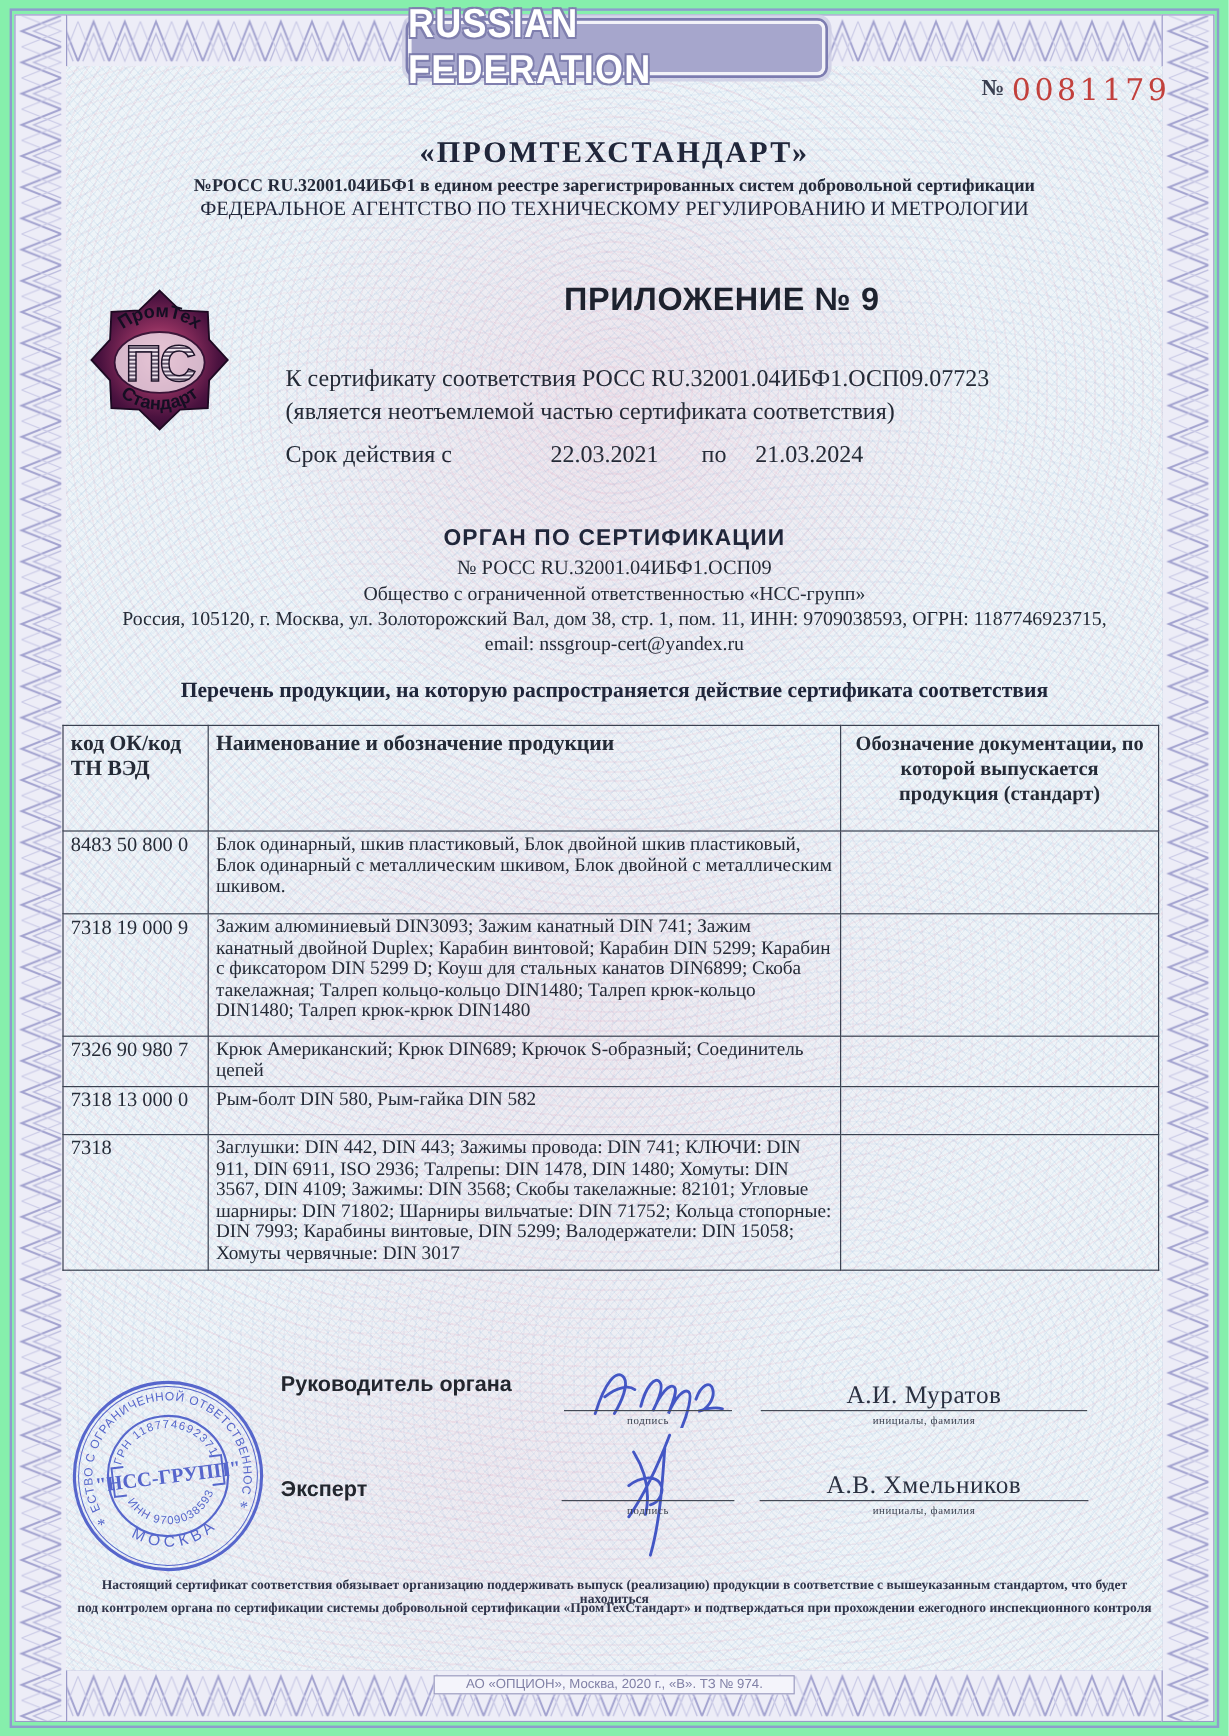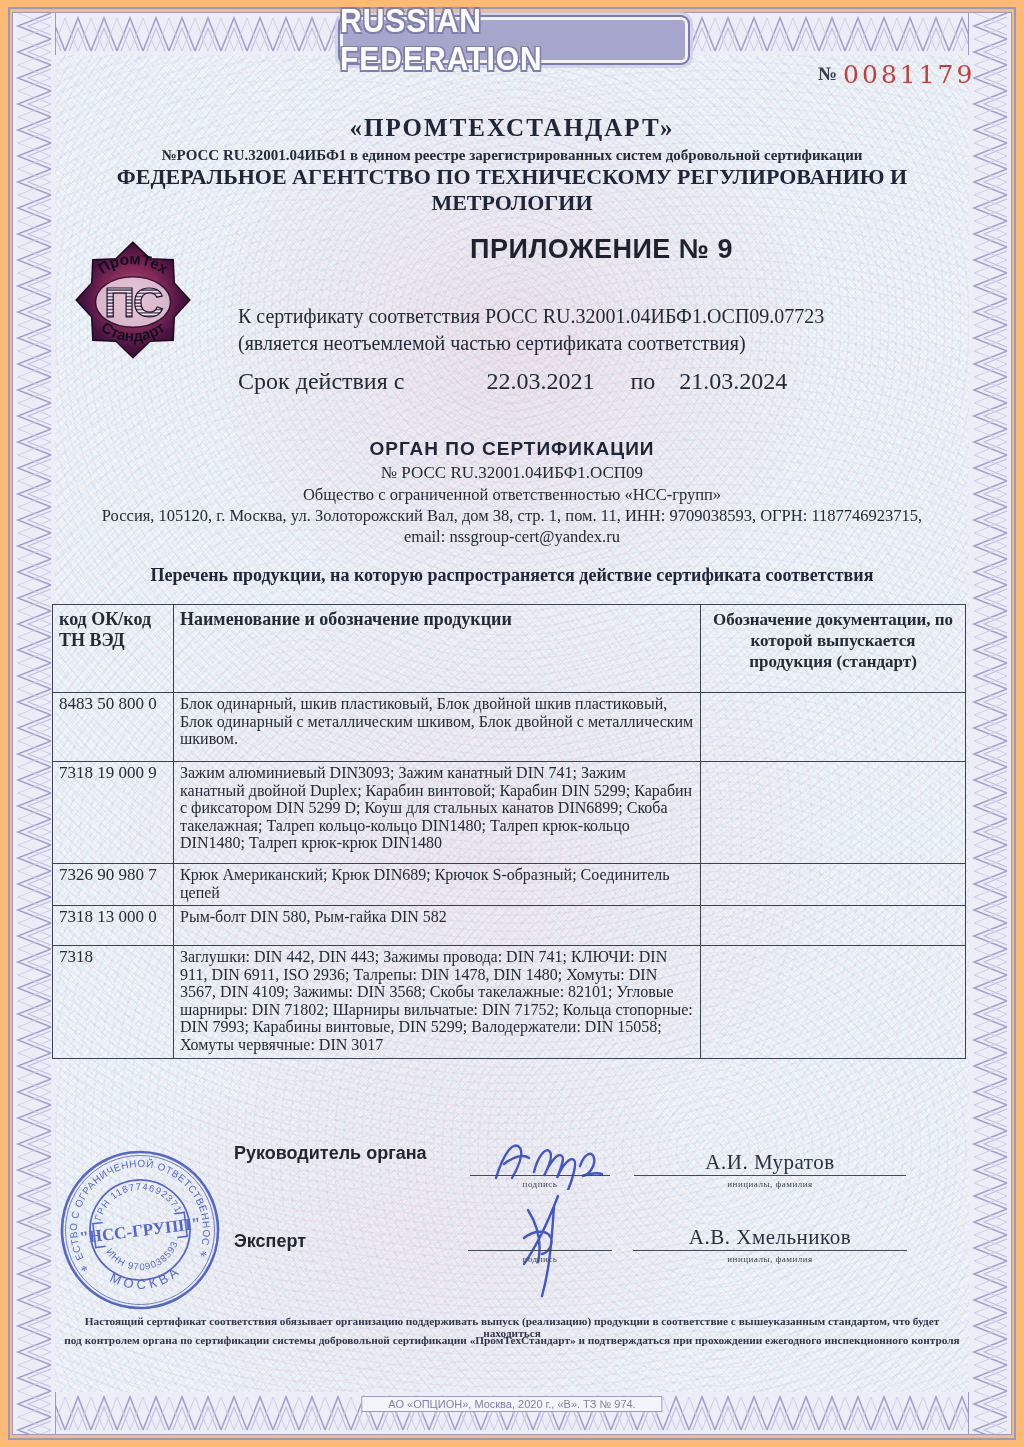--- a/index.html
+++ b/index.html
@@ -1,16 +1,16 @@
 <!DOCTYPE html>
 <html><head>
 <meta charset="utf-8">
 <style>
   html,body{margin:0;padding:0;background:#ffffff;}
-  .page{position:relative;width:1024px;height:1447px;background:#fdba74;overflow:hidden;
+  .page{position:relative;width:1024px;height:1447px;background:#86efac;overflow:hidden;
         font-family:"Liberation Serif", serif;color:#242a36;}
   .abs{position:absolute;}
   
   .frame-outer{position:absolute;left:8px;top:7px;right:8px;bottom:7px;border:2px solid #8e9ccd;}
   .band{position:absolute;border:1px solid #9a9ac8;background:#ededf7;overflow:hidden;}
   .band svg{display:block;}
   .band-top{left:12px;right:12px;top:12px;height:42px;}
   .band-bottom{left:12px;right:12px;bottom:12px;height:42px;}
   .band-left{left:12px;top:12px;bottom:12px;width:42px;}
   .band-right{right:12px;top:12px;bottom:12px;width:42px;}
@@ -35,27 +35,27 @@
     text-shadow:1.5px 1.5px 0 #7f7fae,-1.5px -1.5px 0 #7f7fae,1.5px -1.5px 0 #7f7fae,-1.5px 1.5px 0 #7f7fae;}
   
   .docnum{left:818px;top:63px;display:flex;align-items:flex-start;gap:6px;}
   .docnum .no{font-size:19px;color:#3a3f50;font-weight:bold;}
   .docnum .val{font-family:"DejaVu Serif", serif;font-size:25px;color:#c2403c;letter-spacing:3px;line-height:24px;text-align:right;}
   
   .ctr{left:60px;width:904px;text-align:center;}
   .h-title{top:82px;font-size:27px;font-weight:bold;letter-spacing:3px;color:#20263a;}
   .h-sub{top:114px;font-size:25px;font-weight:bold;letter-spacing:2px;color:#20263a;}
   .h-reg{top:147px;font-size:15px;font-weight:bold;color:#242a3a;}
-  .h-agency{top:164px;font-size:22px;font-weight:bold;color:#20263a;}
+  .h-agency{top:164px;font-size:17px;font-weight:normal;color:#20263a;}
   
   .annex-title{left:238px;width:727px;top:234px;text-align:center;font-family:"Liberation Sans", sans-serif;
     font-size:27px;font-weight:bold;color:#1d222e;letter-spacing:0.5px;}
   .a-line1{left:238px;top:305px;font-size:20px;}
   .a-line2{left:238px;top:332px;font-size:20px;}
-  .a-valid{left:238px;top:368px;font-size:24px;display:flex;}
+  .a-valid{left:238px;top:368px;font-size:20px;display:flex;}
   .a-valid .d1{margin-left:82px;} .a-valid .po{margin-left:36px;} .a-valid .d2{margin-left:24px;}
   
   .org-head{left:40px;width:944px;top:438px;text-align:center;font-family:"Liberation Sans", sans-serif;
     font-size:19px;font-weight:bold;letter-spacing:1px;color:#20263a;}
   .org-num{left:40px;width:944px;top:463px;text-align:center;font-size:17px;}
   .org-name{left:40px;width:944px;top:485px;text-align:center;font-size:16.5px;}
   .org-addr{left:40px;width:944px;top:506px;text-align:center;font-size:16.5px;}
   .org-mail{left:40px;width:944px;top:527px;text-align:center;font-size:16.5px;}
   .products-head{left:40px;width:944px;top:565px;text-align:center;font-size:18px;font-weight:bold;color:#20263a;}
   

